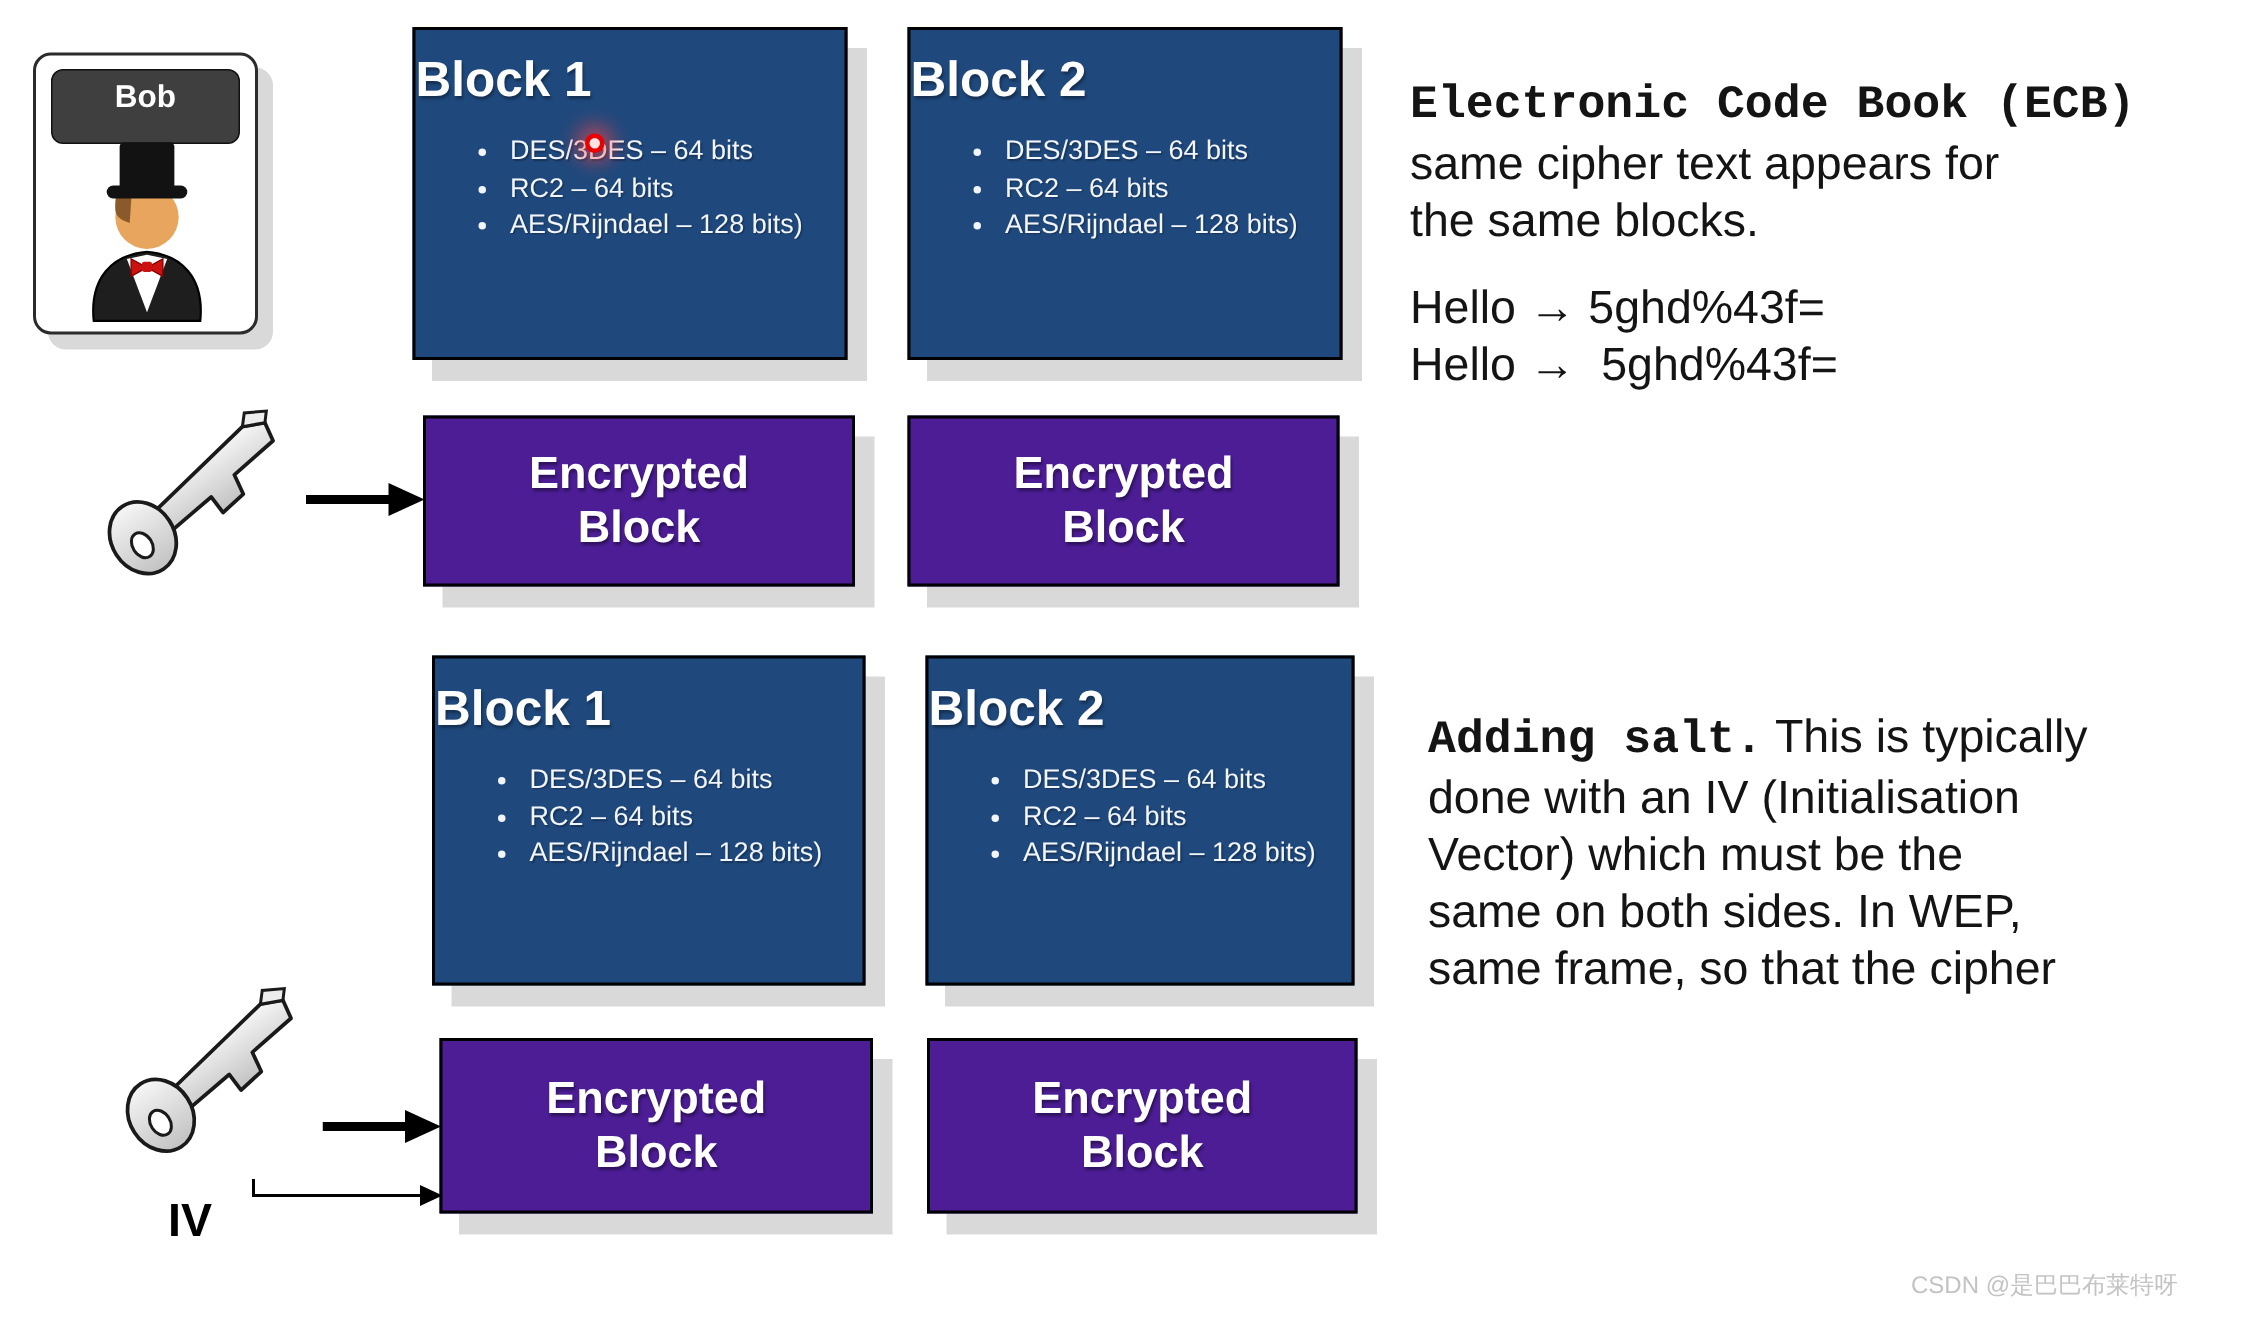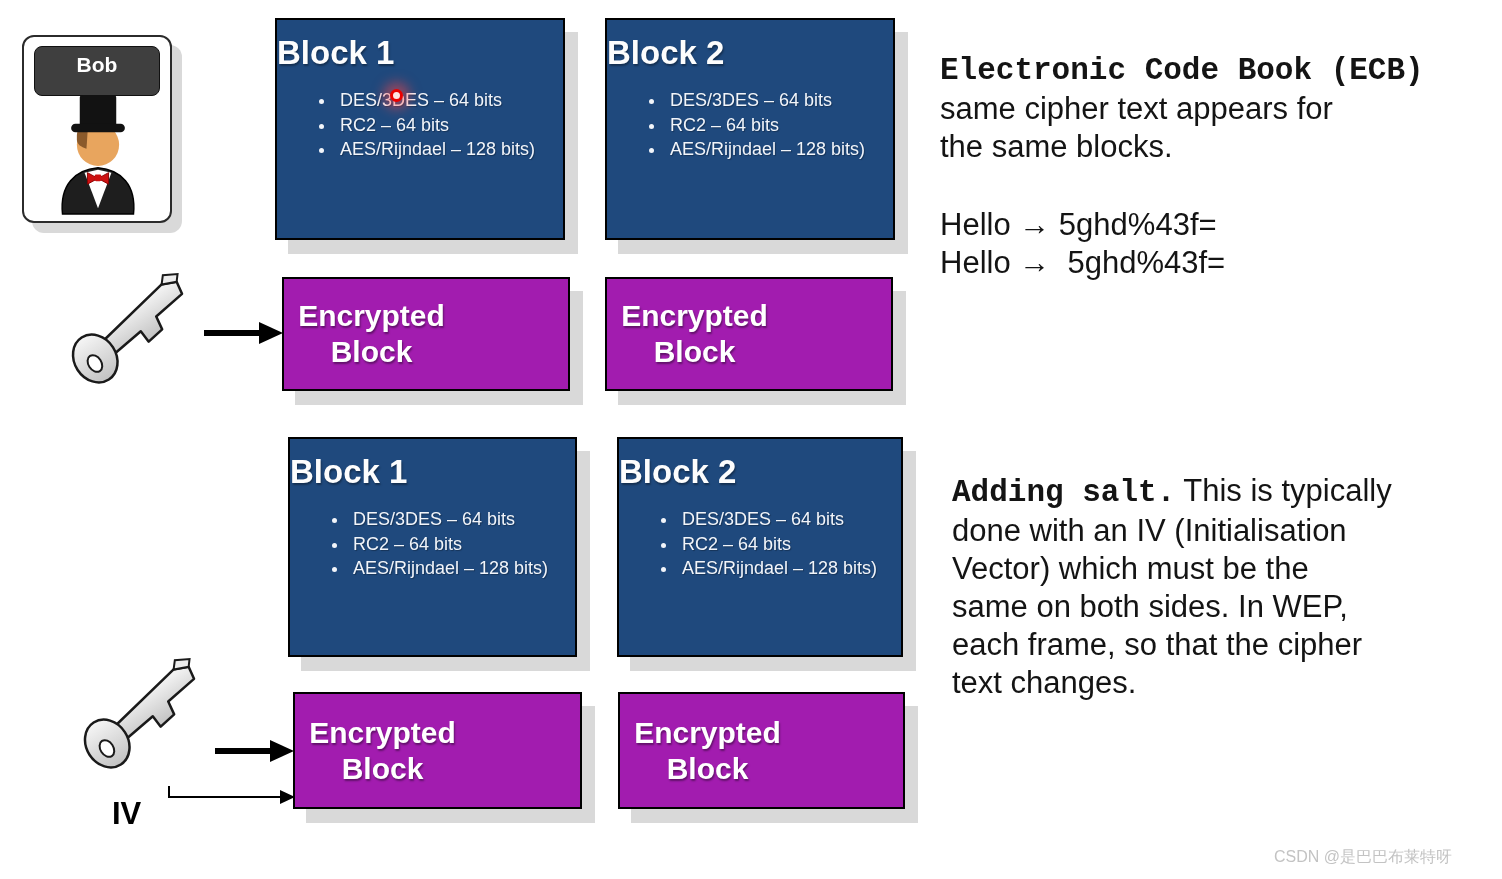--- a/index.html
+++ b/index.html
@@ -29,33 +29,33 @@
     text-align:left; font-weight:bold; font-size:33px; margin-top:14px;
     text-shadow:1px 2px 2px rgba(0,0,0,0.35); color:#fdfdfd;
   }
   .blueblock ul {
     margin-top:16px; padding-left:59px; list-style:disc outside;
     font-size:18px; line-height:24.5px; color:#f2f5fa;
     text-shadow:1px 1px 1px rgba(0,0,0,0.3); padding-right:6px;
   }
   .blueblock ul li { padding-left:4px; }
   .redblock {
-    position:absolute; background:#a21caf; border:2px solid #000;
+    position:absolute; background:#4c1d95; border:2px solid #000;
     box-shadow:13px 14px 0 #d9d9d9;
-    display:flex; align-items:center; justify-content:flex-start;
+    display:flex; align-items:center; justify-content:center;
   }
   .redblock .enc-text {
     max-width:175px; text-align:center; color:#fff; font-weight:bold;
     font-size:30px; line-height:36px; text-shadow:1px 2px 2px rgba(0,0,0,0.4);
   }
   
   .para { position:absolute; color:#141414; font-size:31px; line-height:38px; }
   .para .b { font-weight:bold;font-family:Liberation Mono, monospace; }
   .pre { white-space:pre; }
-  .hello-group { margin-top:40px; }
+  .hello-group { margin-top:20px; }
   
   .cursor-dot {
     position:absolute; left:390px; top:89px; width:13px; height:13px;
     border-radius:50%; border:3.5px solid #e90000; background:#ffe3e3;
     box-shadow:0 0 12px 7px rgba(255,70,70,0.5);
   }
   
   .iv-label { position:absolute; left:112px; top:796px; font-size:31px; font-weight:bold; color:#000; }
   .watermark { position:absolute; left:1274px; top:847px; font-size:16px; color:#c3c3c3; }
   svg { display:block; position:absolute; }
@@ -174,19 +174,18 @@
     <path d="M1,1 L1,12 L114,12" fill="none" stroke="#000" stroke-width="2"></path>
     <polygon points="112,5 127,12 112,19" fill="#000"></polygon>
   </svg>
   <div class="iv-label">IV</div>
 
   <div class="para" style="left:952px;top:472px;width:545px;">
     <div><span class="b">Adding salt.</span><span> This is typically</span></div>
     <div>done with an IV (Initialisation</div>
     <div>Vector) which must be the</div>
     <div>same on both sides. In WEP,</div>
-    <div>each frame, so that the cipher</div>
-    <div>text changes.</div>
+    <div>same frame, so that the cipher</div>
   </div>
 
   <div class="watermark">CSDN @是巴巴布莱特呀</div>
 
 </div>
 
 </body></html>

